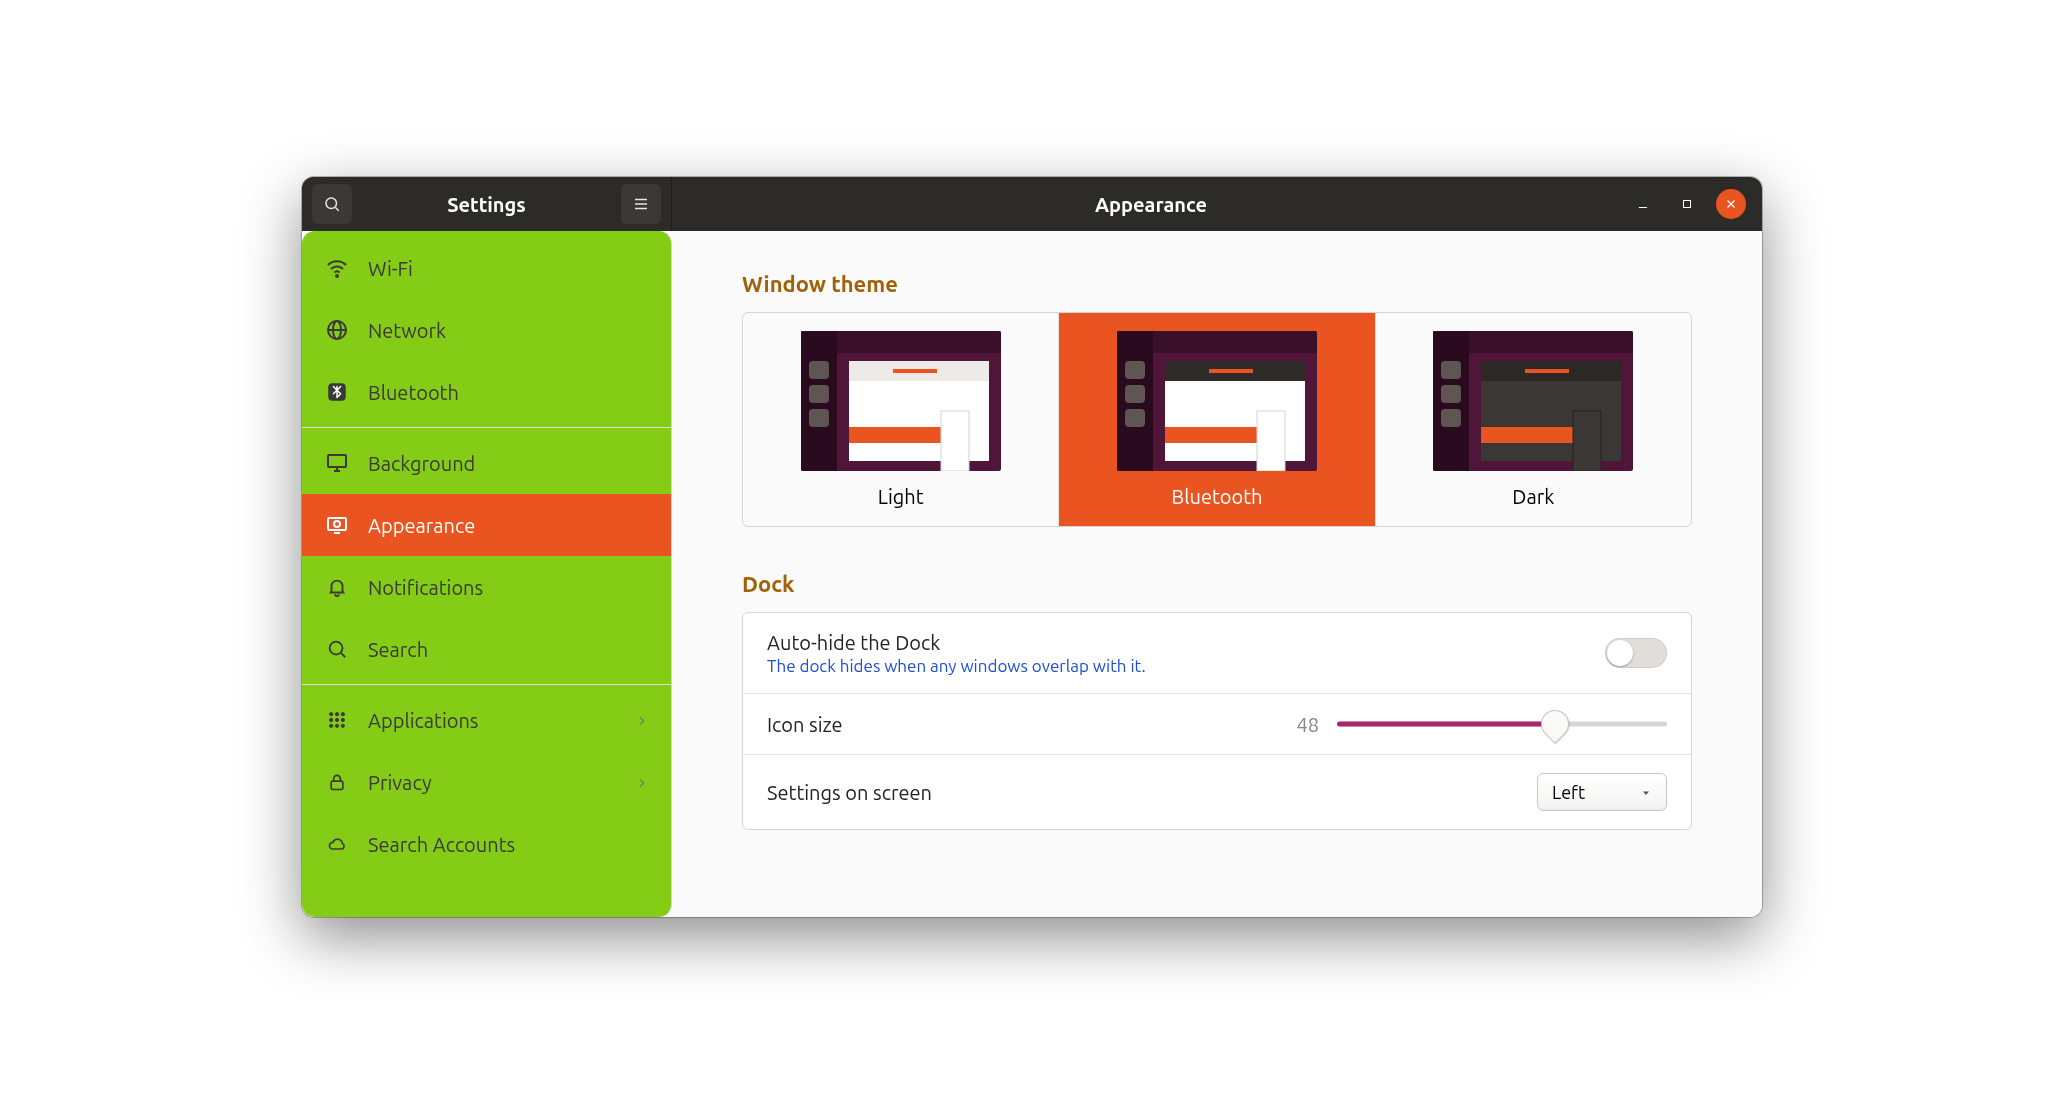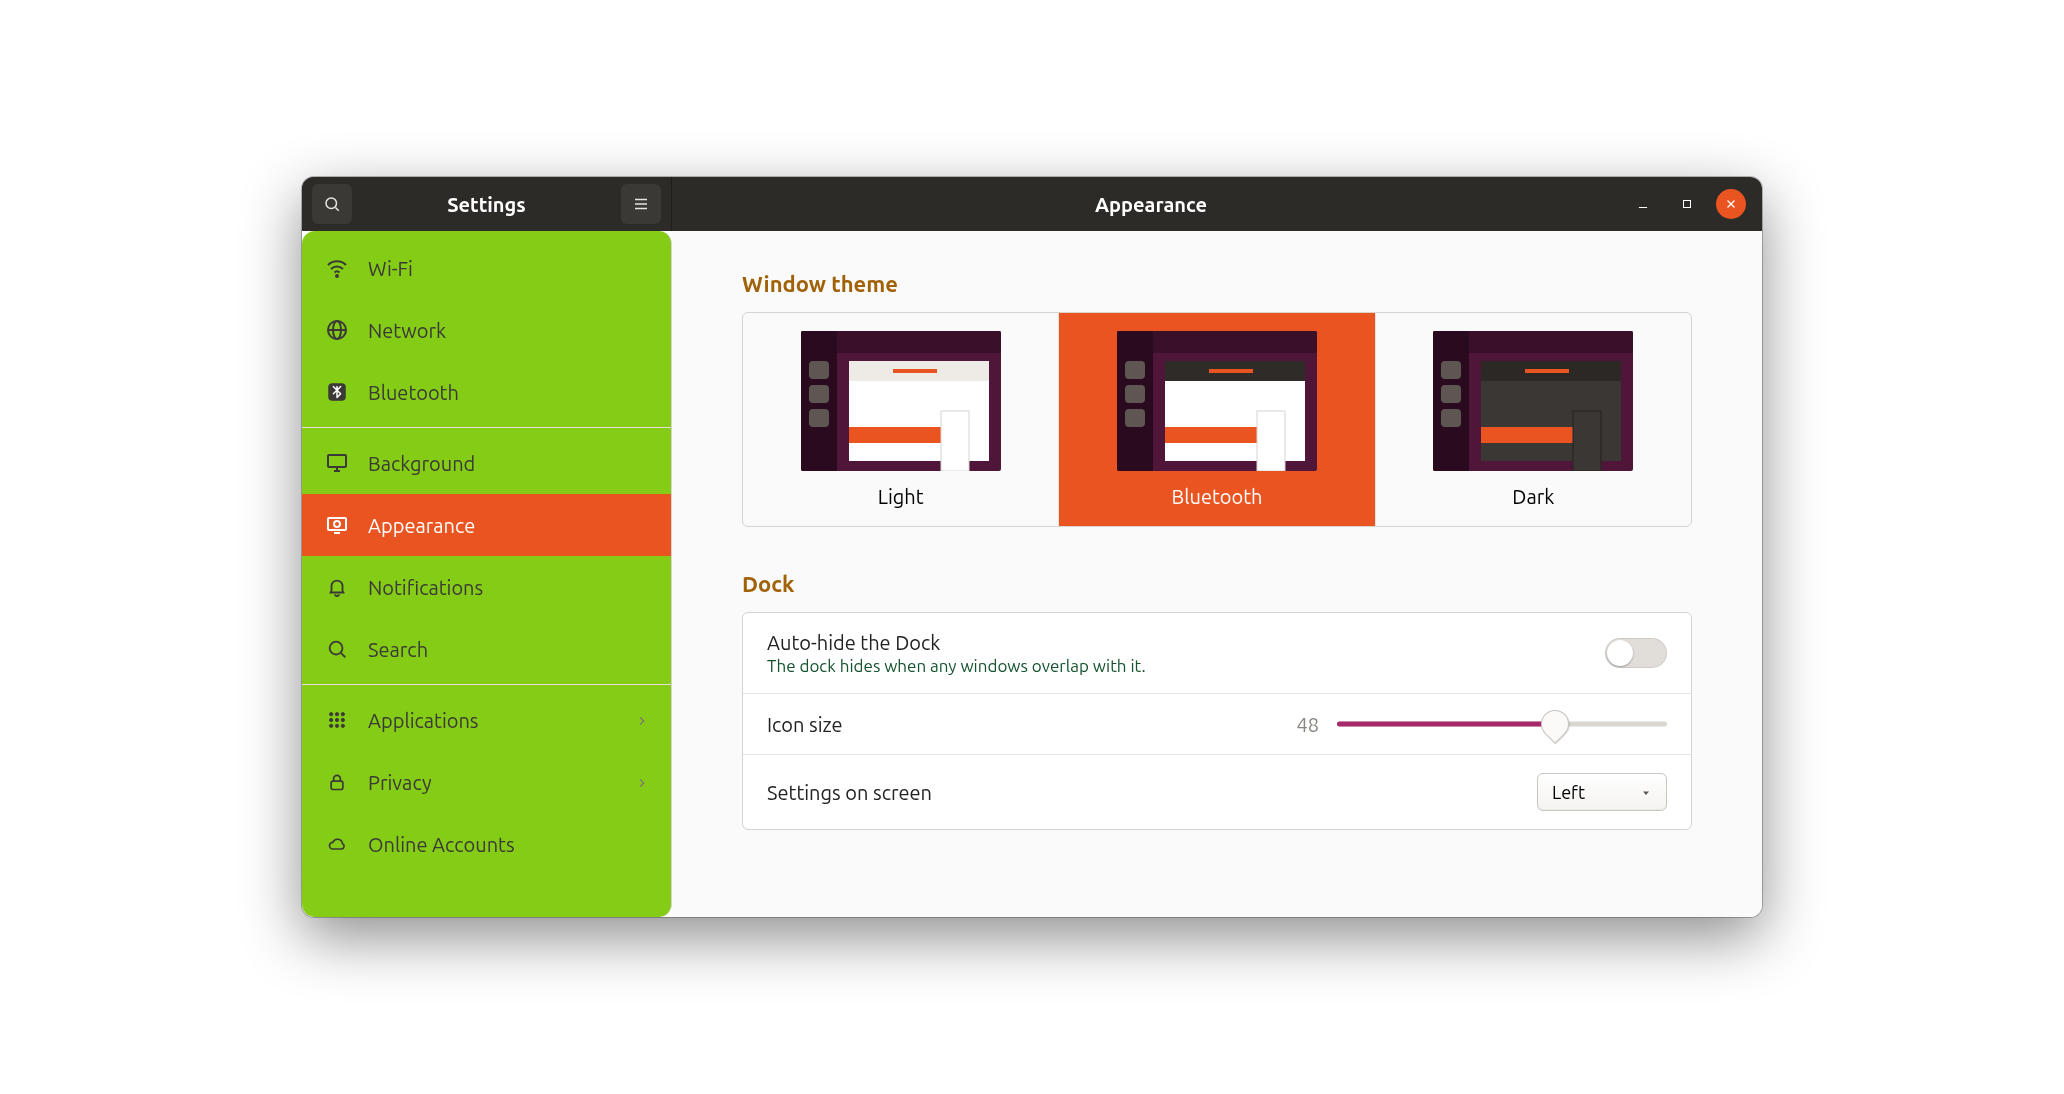--- a/index.html
+++ b/index.html
@@ -123,21 +123,21 @@
     border: 1px solid #d7d3cf; border-radius: 6px; background: #fff;
   }
   .dock-row {
     padding: 18px 24px;
     border-bottom: 1px solid #e6e3e0;
     display: flex; align-items: center; gap: 24px;
   }
   .dock-row:last-child { border-bottom: none; }
   .dock-row .col { flex: 1; }
   .dock-row .title { font-size: 20px; color: #222; }
-  .dock-row .subtitle { font-size: 17px; color: #14532d; margin-top: 2px; }
+  .dock-row .subtitle { font-size: 17px; color: #1d4ed8; margin-top: 2px; }
 
   .switch {
     width: 62px; height: 30px; border-radius: 15px;
     background: #e1ddd9; position: relative; cursor: pointer;
     box-shadow: inset 0 0 0 1px rgba(0,0,0,0.08);
   }
   .switch .knob {
     position: absolute; top: 2px; left: 2px;
     width: 26px; height: 26px; border-radius: 50%;
     background: #fff; box-shadow: 0 1px 2px rgba(0,0,0,0.3);
@@ -342,21 +342,21 @@
             </svg>
         </span>
       </div>
 
       <div class="side-item">
         <span class="side-icon">
           <svg width="24" height="20" viewBox="0 0 24 24" fill="none" stroke-width="2">
               <path d="M7 18a4 4 0 0 1 0-8 6 6 0 0 1 11.5 1.5A3.5 3.5 0 0 1 18 18z"></path>
             </svg>
         </span>
-        <span>Online Accounts</span>
+        <span>Search Accounts</span>
       </div>
 
     </div>
 
     <div class="content">
 
       <div class="section-title">Window theme</div>
 
       <div class="theme-row">
 

